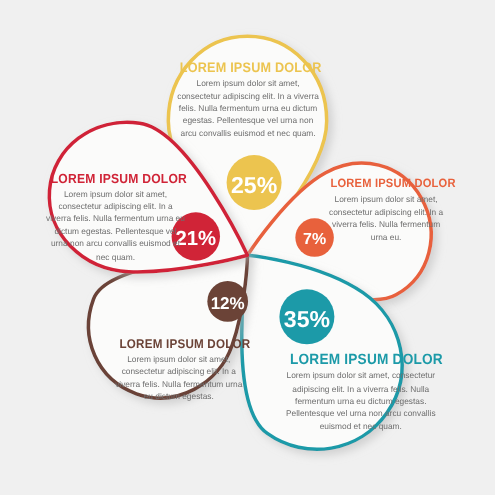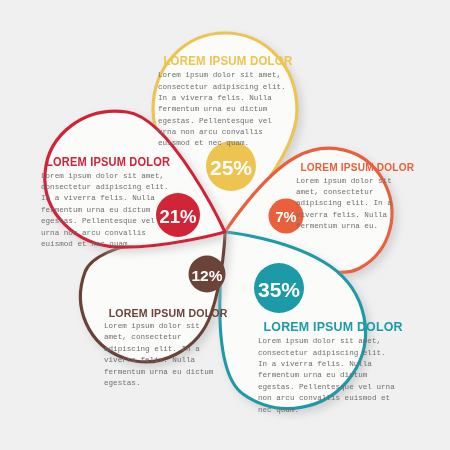--- a/index.html
+++ b/index.html
@@ -17,29 +17,29 @@
     font-size:12.5px;
     letter-spacing:.2px;
     text-transform:uppercase;
     transform:scaleX(.92);
     transform-origin:center;
     margin:0 0 2px 0;
     line-height:1.05;
     white-space:nowrap;
   }
   .petal-body{
-    font-family:Liberation Mono, monospace;
+    font-family:Liberation Sans, sans-serif;
     font-size:7.6px;
     line-height:1.5;
     color:#6f6f6f;
     margin:0;
   }
   .petal-text{
     position:absolute;
-    text-align:left;
+    text-align:center;
     pointer-events:none;
   }
   .badge-label{
     font-family:"Liberation Sans Narrow","Liberation Sans",sans-serif;
     font-weight:bold;
     fill:#ffffff;
   }
 </style>
 </head>
 <body>

